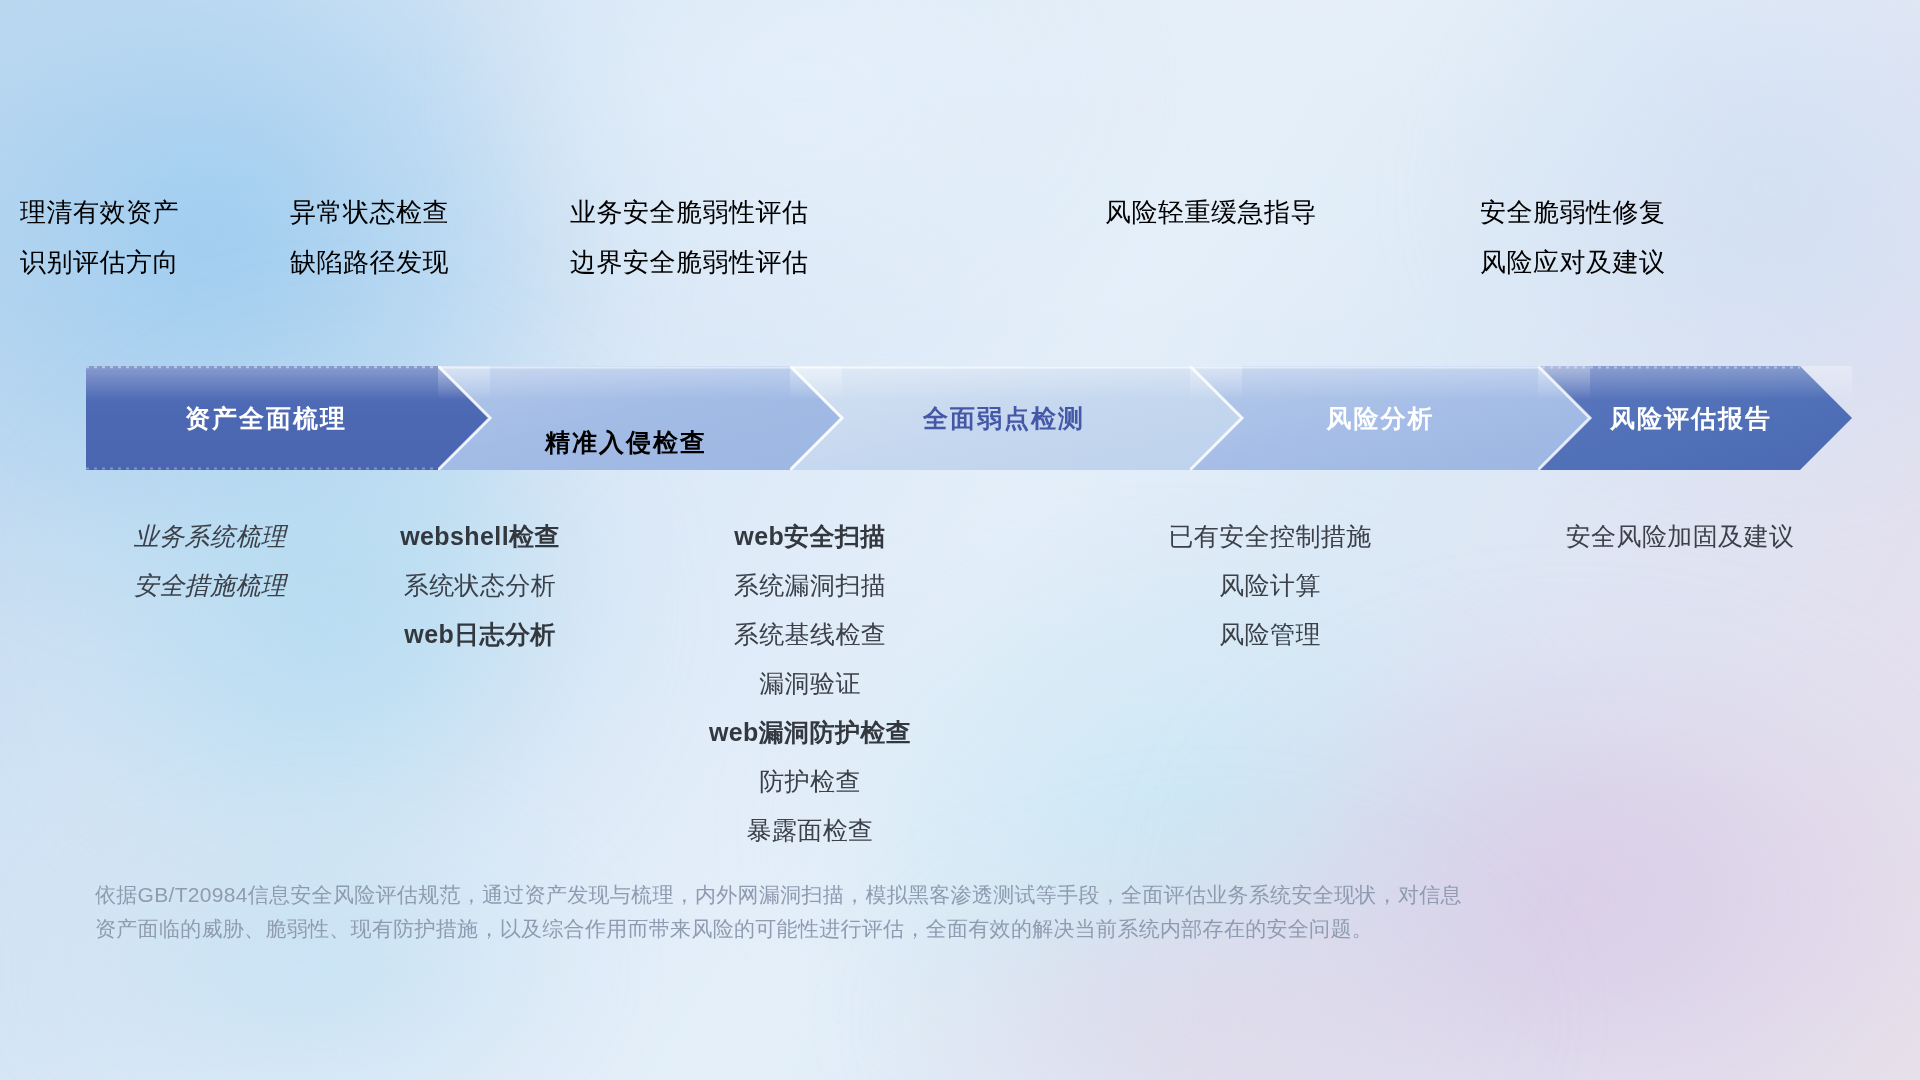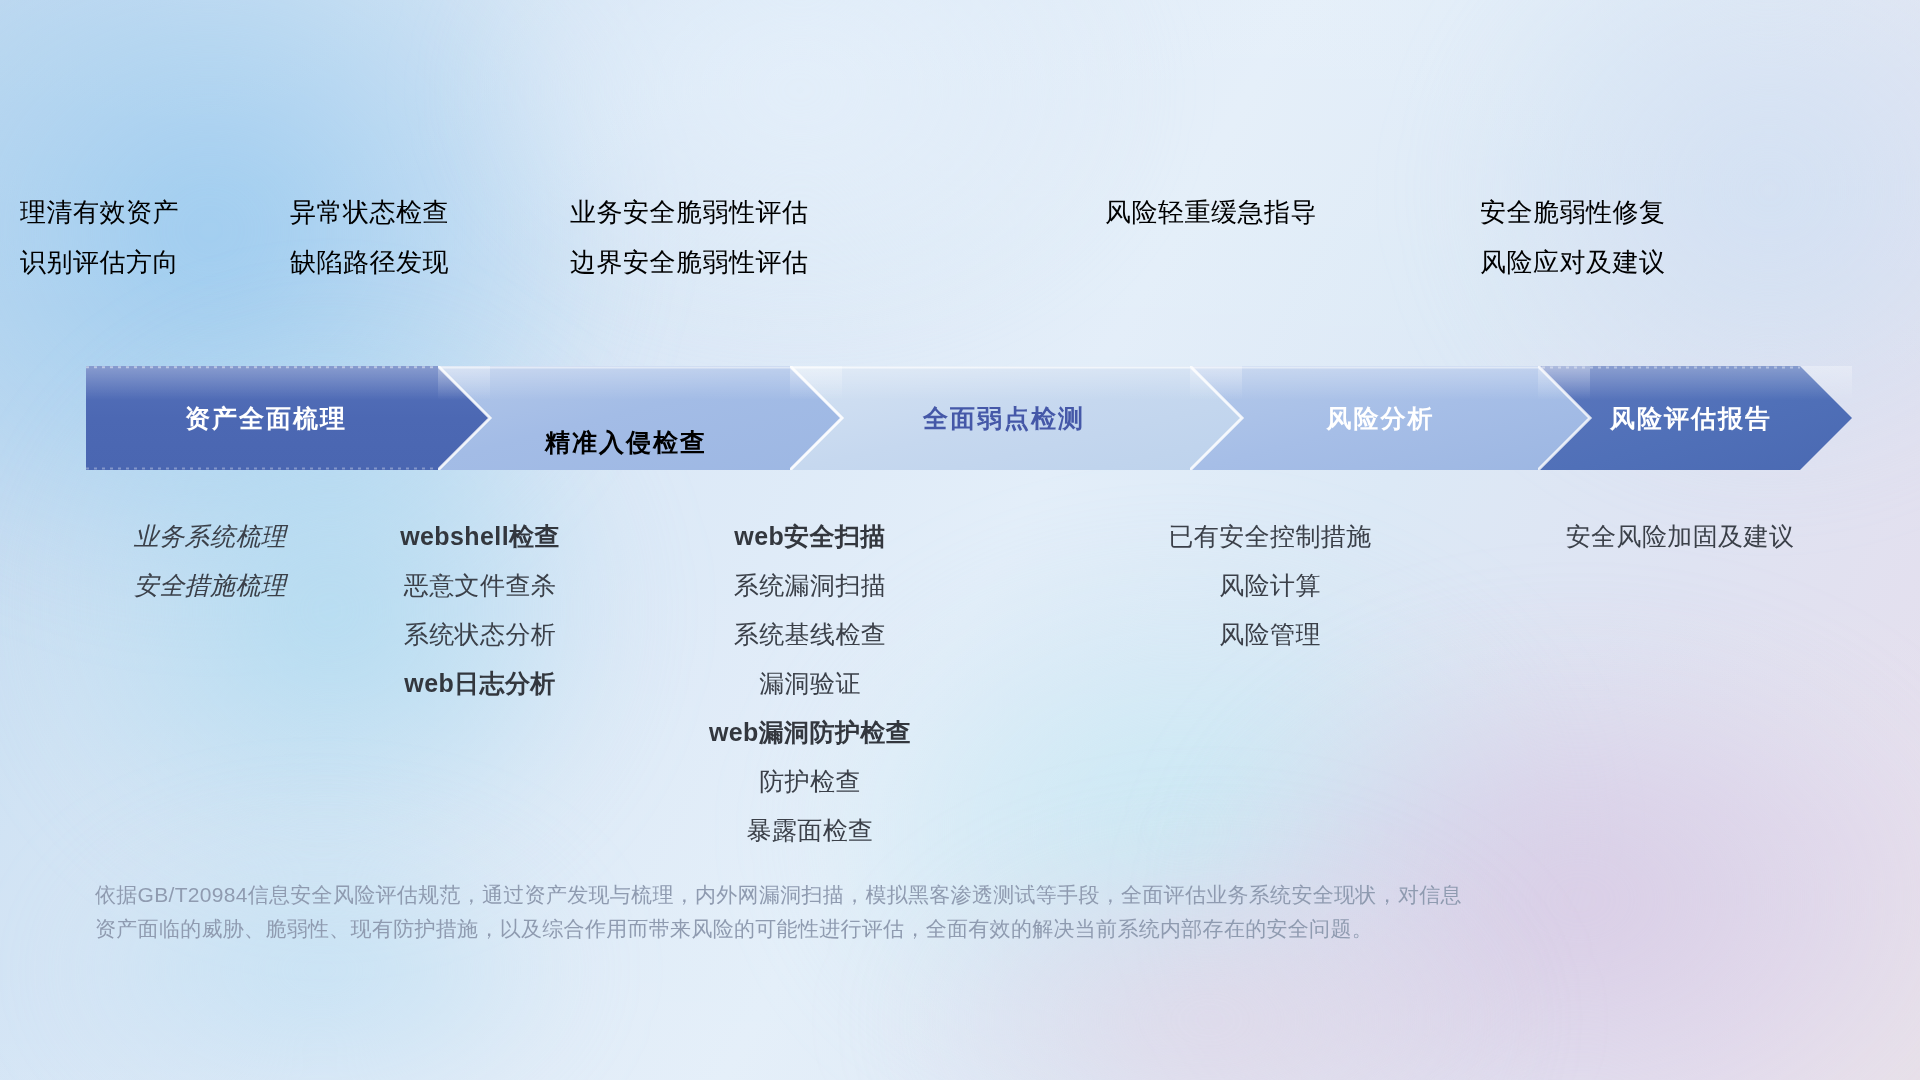--- a/index.html
+++ b/index.html
@@ -196,21 +196,20 @@
   <div class="cols">
     <div class="col" style="left:40px;width:340px;font-style:italic;">
       <div class="botlist" style="top:512px;">
         <span class="ln">业务系统梳理</span>
         <span class="ln">安全措施梳理</span>
       </div>
     </div>
     <div class="col" style="left:300px;width:360px;">
       <div class="botlist" style="top:512px;">
         <span class="ln b">webshell检查</span>
-        <span class="ln">恶意文件查杀</span>
         <span class="ln">系统状态分析</span>
         <span class="ln b">web日志分析</span>
       </div>
     </div>
     <div class="col" style="left:600px;width:420px;">
       <div class="botlist" style="top:512px;text-align:center;">
         <span class="ln b">web安全扫描</span>
         <span class="ln">系统漏洞扫描</span>
         <span class="ln">系统基线检查</span>
         <span class="ln">漏洞验证</span>

